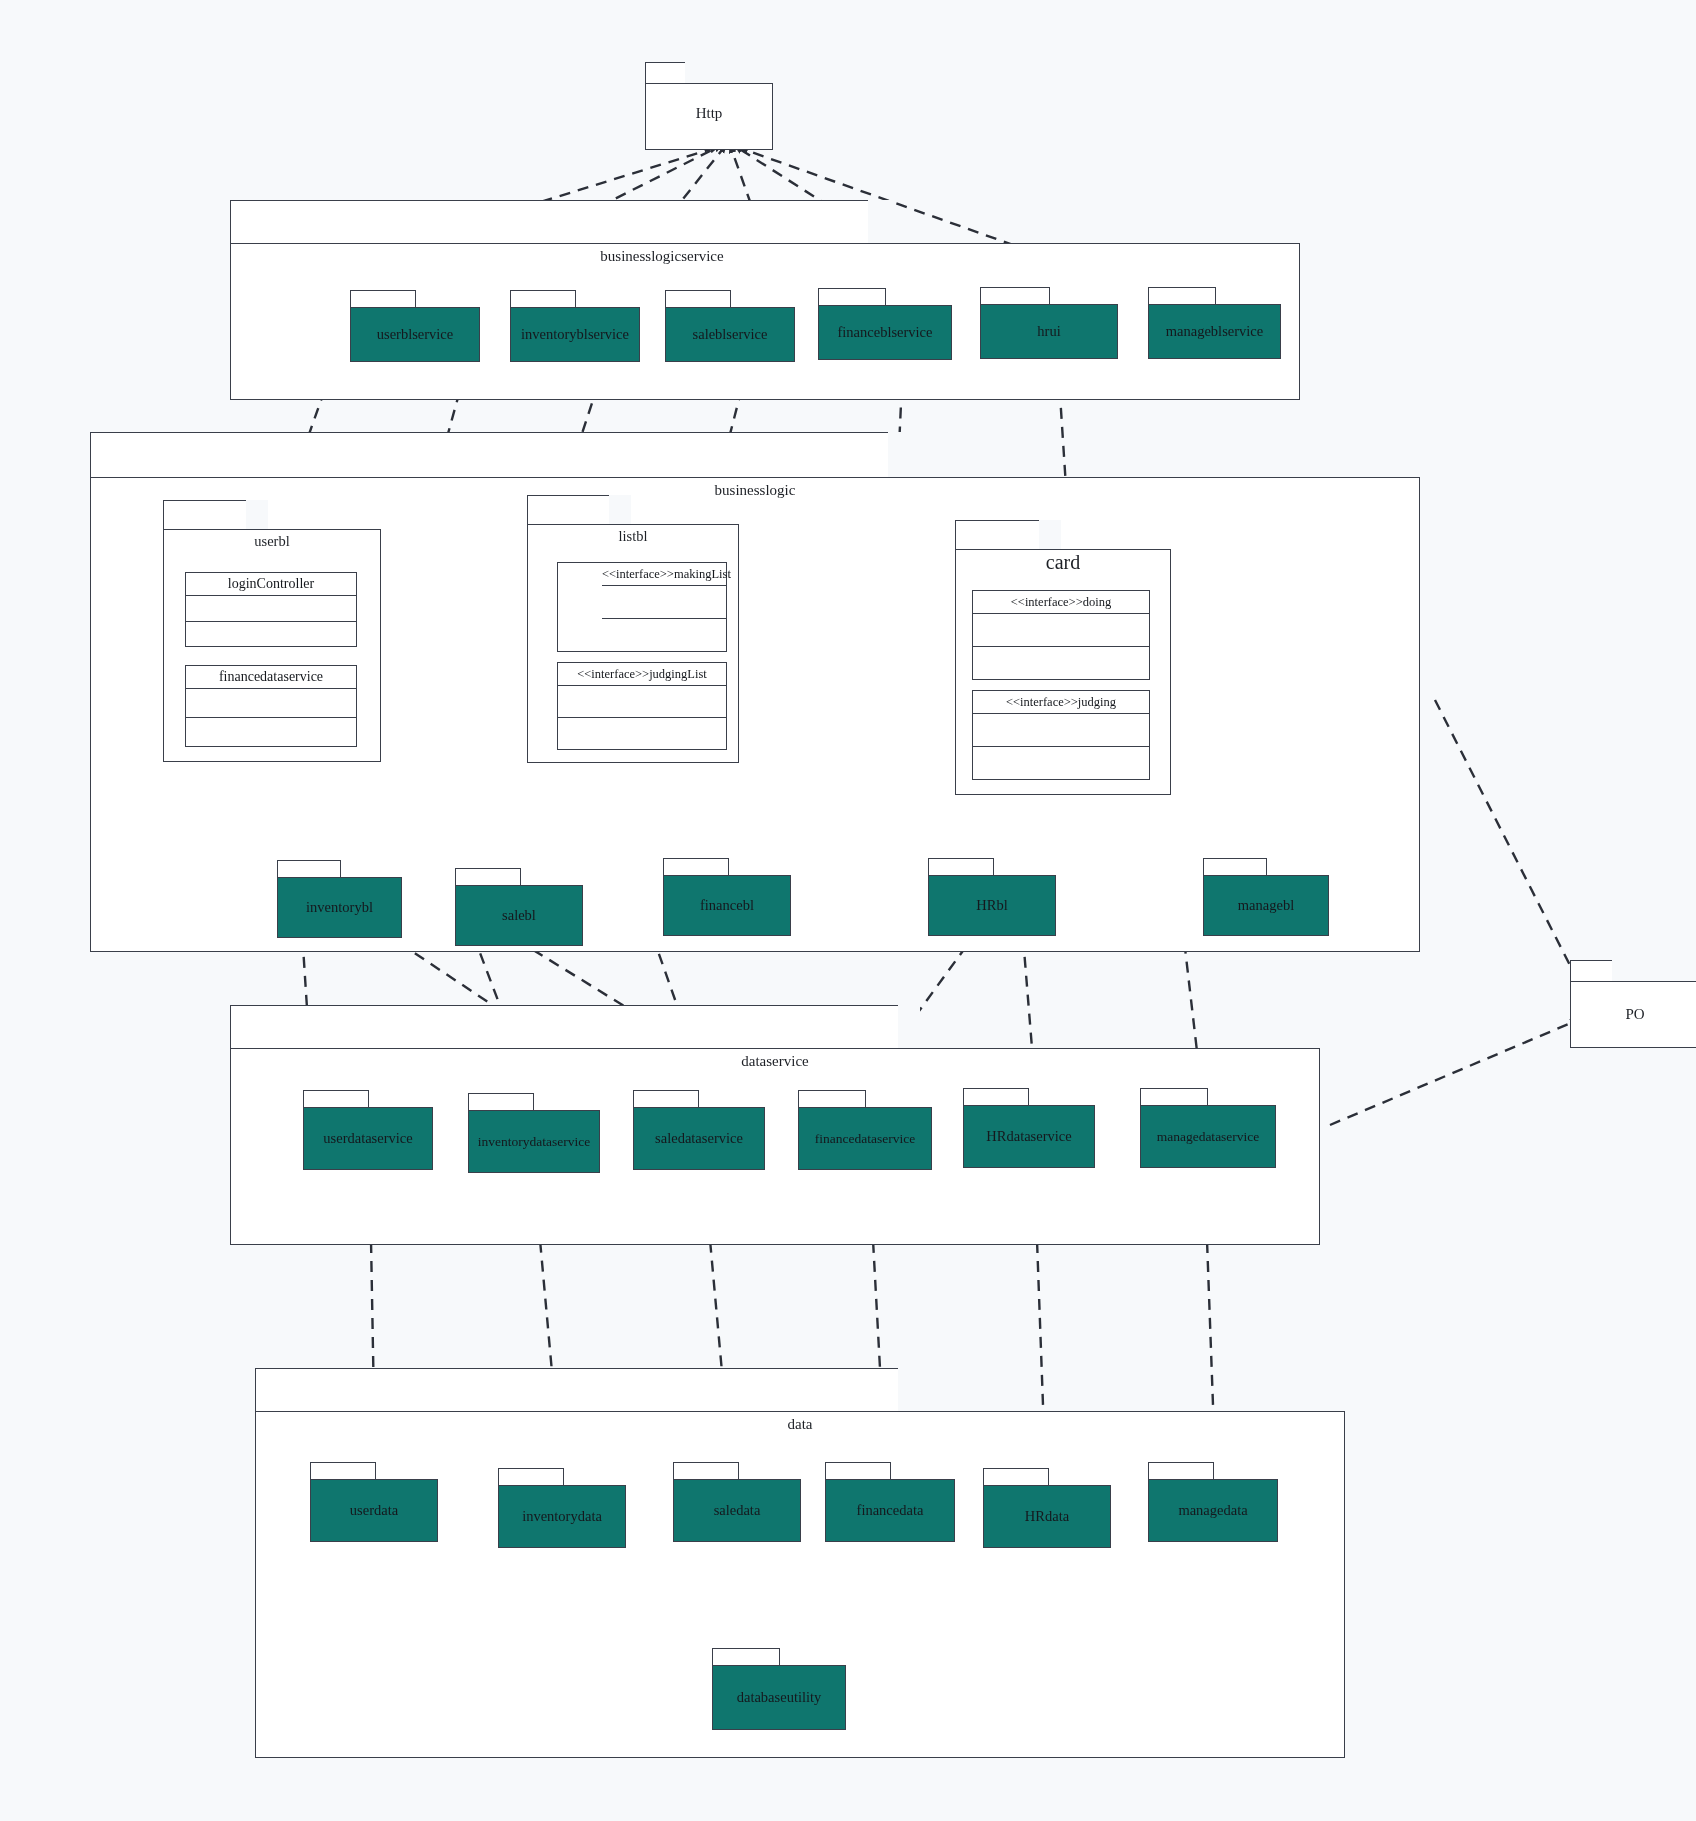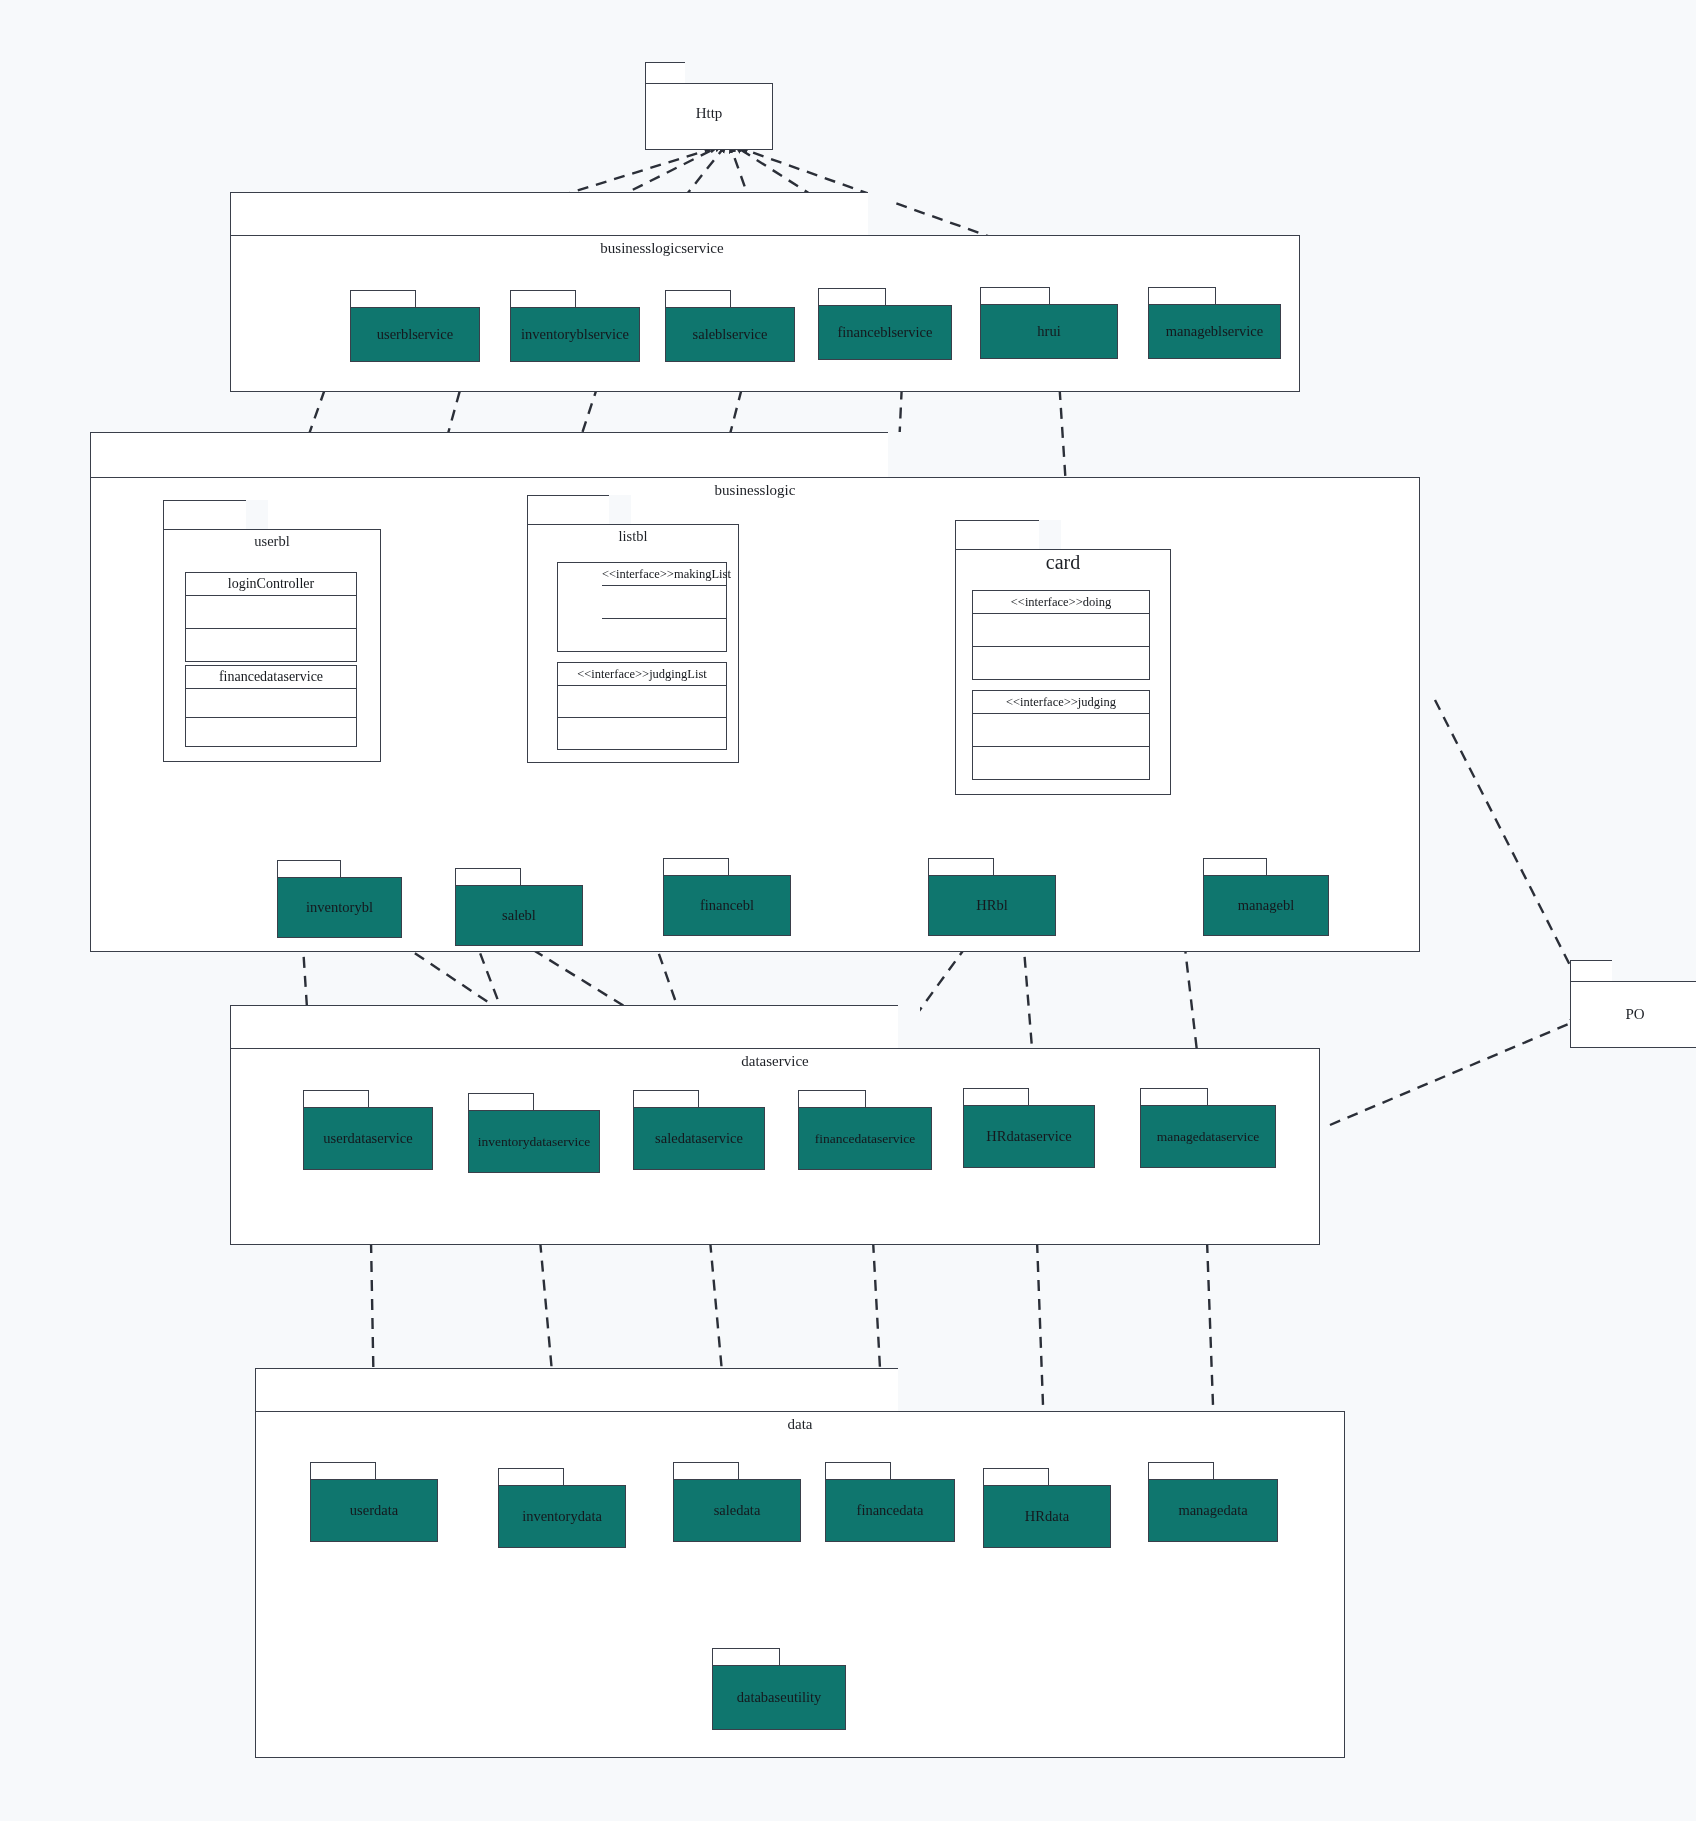--- a/index.html
+++ b/index.html
@@ -206,21 +206,21 @@
   </svg>
 
   <div class="pkg" style="left:645px; top:62px; width:128px; height:88px;">
     <div class="tab" style="width:62px; height:22px;">
         <div class="tab-slant"></div>
       </div>
     <div class="body" style="top:21px; width:128px; height:67px;"></div>
     <div class="pkg-label" style="top:43px; font-size:15px;">Http</div>
   </div>
 
-  <div class="pkg" style="left:230px; top:192px; width:864px; height:200px;">
+  <div class="pkg" style="left:230px; top:200px; width:864px; height:200px;">
     <div class="tab" style="width:660px; height:44px;">
         <div class="tab-slant"></div>
       </div>
     <div class="body" style="top:43px; width:1070px; height:157px;"></div>
     <div class="pkg-label big-label" style="top:48px;">businesslogicservice</div>
   </div>
 
   <div class="leaf" style="left:350px; top:290px; width:130px; height:72px;">
     <div class="lf-tab" style="width:66px;"></div>
     <div class="lf-body">
@@ -266,21 +266,21 @@
     <div class="pkg-label big-label" style="top:50px;">businesslogic</div>
   </div>
 
   <div class="pkg" style="left:163px; top:500px; width:218px; height:262px;">
     <div class="tab" style="width:105px; height:30px;">
         <div class="tab-slant"></div>
       </div>
     <div class="body" style="top:29px; width:218px; height:233px;"></div>
     <div class="pkg-label" style="top:33px; font-size:14.5px;">userbl</div>
   </div>
-  <div class="clsbox" style="left:185px; top:572px; width:172px; height:90px;">
+  <div class="clsbox" style="left:185px; top:572px; width:172px; height:75px;">
     <div class="cls-title">loginController</div>
     <div class="cls-attrs"></div>
     <div class="cls-ops"></div>
   </div>
   <div class="clsbox" style="left:185px; top:665px; width:172px; height:82px;">
     <div class="cls-title">financedataservice</div>
     <div class="cls-attrs"></div>
     <div class="cls-ops"></div>
   </div>
 

